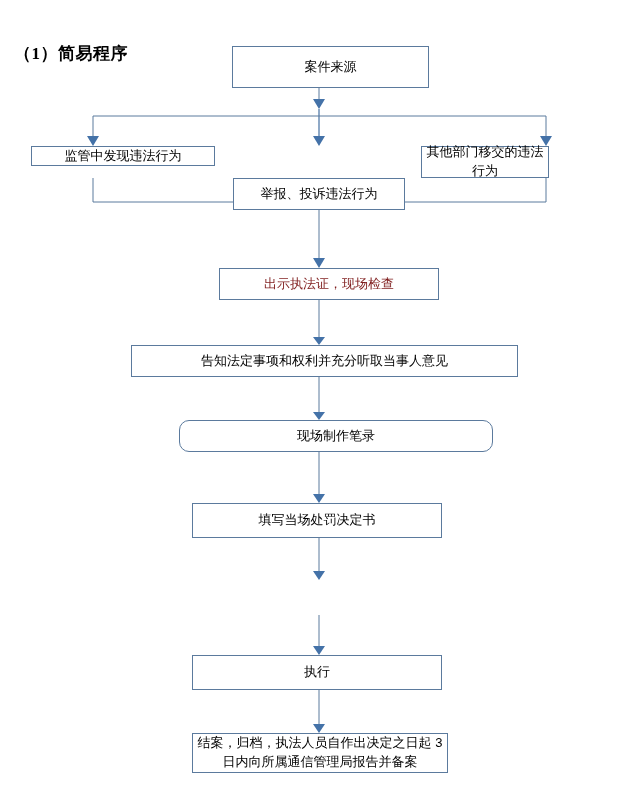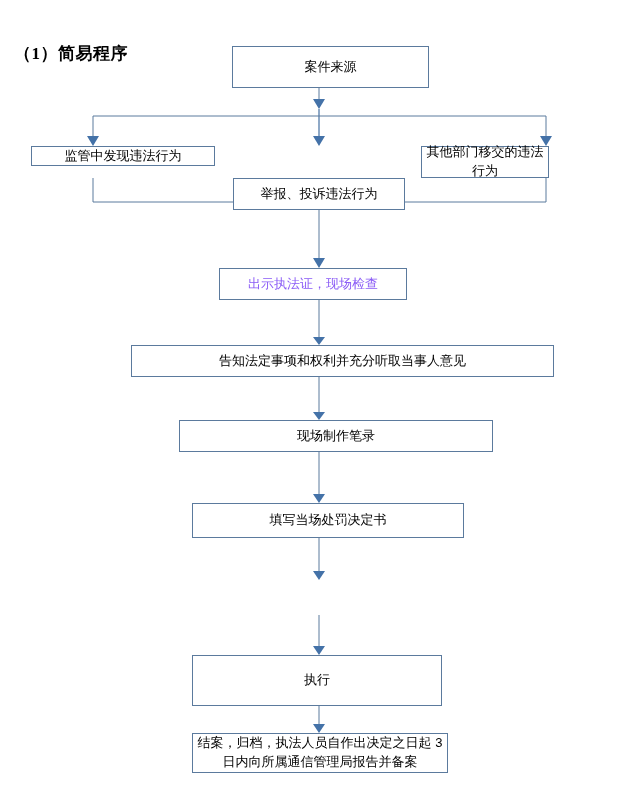--- a/index.html
+++ b/index.html
@@ -125,33 +125,33 @@
   </div>
   <div class="node" style="left: 31px; top: 146px; width: 184px; height: 20px; border-color: rgb(91, 122, 157); color: rgb(0, 0, 0);">
     <span class="node-text">监管中发现违法行为</span>
   </div>
   <div class="node" style="left: 233px; top: 146px; width: 172px; height: 32px; border-color: rgb(91, 122, 157); color: rgb(0, 0, 0); margin-top: 32px;">
     <span class="node-text">举报、投诉违法行为</span>
   </div>
   <div class="node" style="left: 421px; top: 146px; width: 128px; height: 32px; border-color: rgb(91, 122, 157); color: rgb(0, 0, 0);">
     <span class="node-text">其他部门移交的违法行为</span>
   </div>
-  <div class="node" style="left: 219px; top: 268px; width: 188px; height: 32px; border-color: rgb(91, 122, 157); color: #8b5cf6;">
+  <div class="node" style="left: 219px; top: 268px; width: 220px; height: 32px; border-color: rgb(91, 122, 157); color: #7f1d1d;">
     <span class="node-text">出示执法证，现场检查</span>
   </div>
-  <div class="node" style="left: 131px; top: 345px; width: 423px; height: 32px; border-color: rgb(91, 122, 157); color: rgb(0, 0, 0);">
+  <div class="node" style="left: 131px; top: 345px; width: 387px; height: 32px; border-color: rgb(91, 122, 157); color: rgb(0, 0, 0);">
     <span class="node-text">告知法定事项和权利并充分听取当事人意见</span>
   </div>
-  <div class="node" style="left: 179px; top: 420px; width: 314px; height: 32px; border-color: rgb(91, 122, 157); color: rgb(0, 0, 0);">
+  <div class="node" style="left: 179px; top: 420px; width: 314px; height: 32px; border-color: rgb(91, 122, 157); color: rgb(0, 0, 0); border-radius: 10px;">
     <span class="node-text">现场制作笔录</span>
   </div>
-  <div class="node" style="left: 192px; top: 503px; width: 272px; height: 35px; border-color: rgb(91, 122, 157); color: rgb(0, 0, 0); text-align: center;">
+  <div class="node" style="left: 192px; top: 503px; width: 250px; height: 35px; border-color: rgb(91, 122, 157); color: rgb(0, 0, 0); text-align: center;">
     <span class="node-text">填写当场处罚决定书</span>
   </div>
-  <div class="node" style="left: 192px; top: 655px; width: 250px; height: 51px; border-color: rgb(91, 122, 157); color: rgb(0, 0, 0);">
+  <div class="node" style="left: 192px; top: 655px; width: 250px; height: 35px; border-color: rgb(91, 122, 157); color: rgb(0, 0, 0);">
     <span class="node-text">执行</span>
   </div>
   <div class="node" style="left: 192px; top: 733px; width: 256px; height: 40px; border-color: rgb(91, 122, 157); color: rgb(0, 0, 0);">
     <span class="node-text">结案，归档，执法人员自作出决定之日起 3
 日内向所属通信管理局报告并备案</span>
   </div>
 
 </div>
 
 </body></html>

